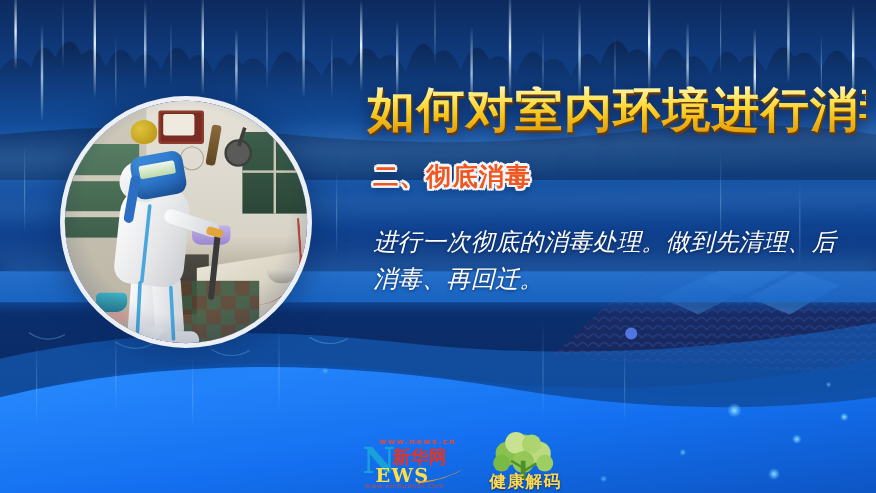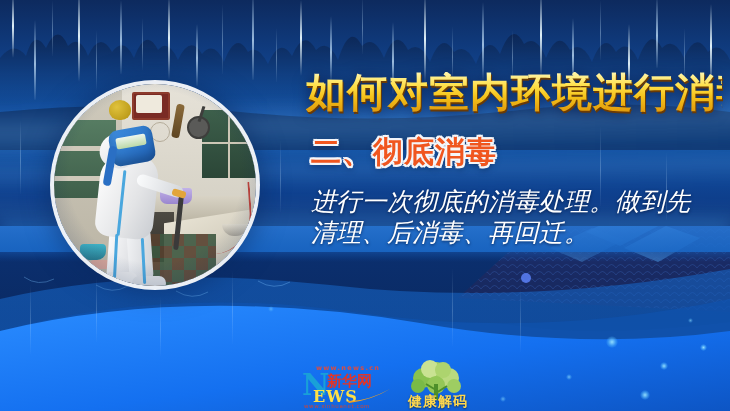--- a/index.html
+++ b/index.html
@@ -129,32 +129,32 @@
     font-size:40px;font-weight:bold;letter-spacing:1px;line-height:1;
     font-family:"DejaVu Sans","Liberation Sans",sans-serif;
     background:linear-gradient(180deg,#fff6b0 0%,#ffe04a 34%,#f5c21a 62%,#e09a0c 100%);
     -webkit-background-clip:text;background-clip:text;color:transparent;
     -webkit-text-stroke:0px;
     filter:drop-shadow(1.5px 2px 0 #6b3b05) drop-shadow(0 0 7px rgba(10,30,80,.85));
     white-space:nowrap;
   }
   .subtitle{
     position:absolute;left:311px;top:137px;
-    font-size:30px;font-weight:bold;letter-spacing:1px;line-height:1;
+    font-size:21px;font-weight:bold;letter-spacing:1px;line-height:1;
     color:#f0561f;
     text-shadow:
       -1.6px -1.6px 0 #f4f6fa, 1.6px -1.6px 0 #f4f6fa,
       -1.6px  1.6px 0 #f4f6fa, 1.6px  1.6px 0 #f4f6fa,
       -2px 0 0 #f4f6fa, 2px 0 0 #f4f6fa, 0 -2px 0 #f4f6fa, 0 2px 0 #f4f6fa,
        0 3px 6px rgba(6,24,62,.7);
     white-space:nowrap;
   }
   .body-text{
     position:absolute;left:311px;top:186px;width:400px;
-    font-size:25px;line-height:31px;color:#ffffff;font-style:italic;
+    font-size:20px;line-height:31px;color:#ffffff;font-style:italic;
     text-shadow:0 1px 3px rgba(4,20,56,.75);
     letter-spacing:.3px;
   }
 
   
   .logos{position:absolute;left:302px;top:364px;width:180px;height:48px;}
   .xinhua{position:absolute;left:0;top:0;width:86px;height:44px;}
   .xh-url-top{position:absolute;left:14px;top:0;font-size:6.5px;letter-spacing:1.3px;color:#e24b3a;font-weight:bold;}
   .xh-n{position:absolute;left:0;top:7px;font-size:30px;line-height:28px;font-weight:bold;color:#19a0d8;font-family:"DejaVu Serif","Liberation Serif",serif;}
   .xh-ews{position:absolute;left:11px;top:25px;font-size:16px;line-height:15px;font-weight:bold;color:#fde047;letter-spacing:1px;font-family:"DejaVu Serif","Liberation Serif",serif;}

